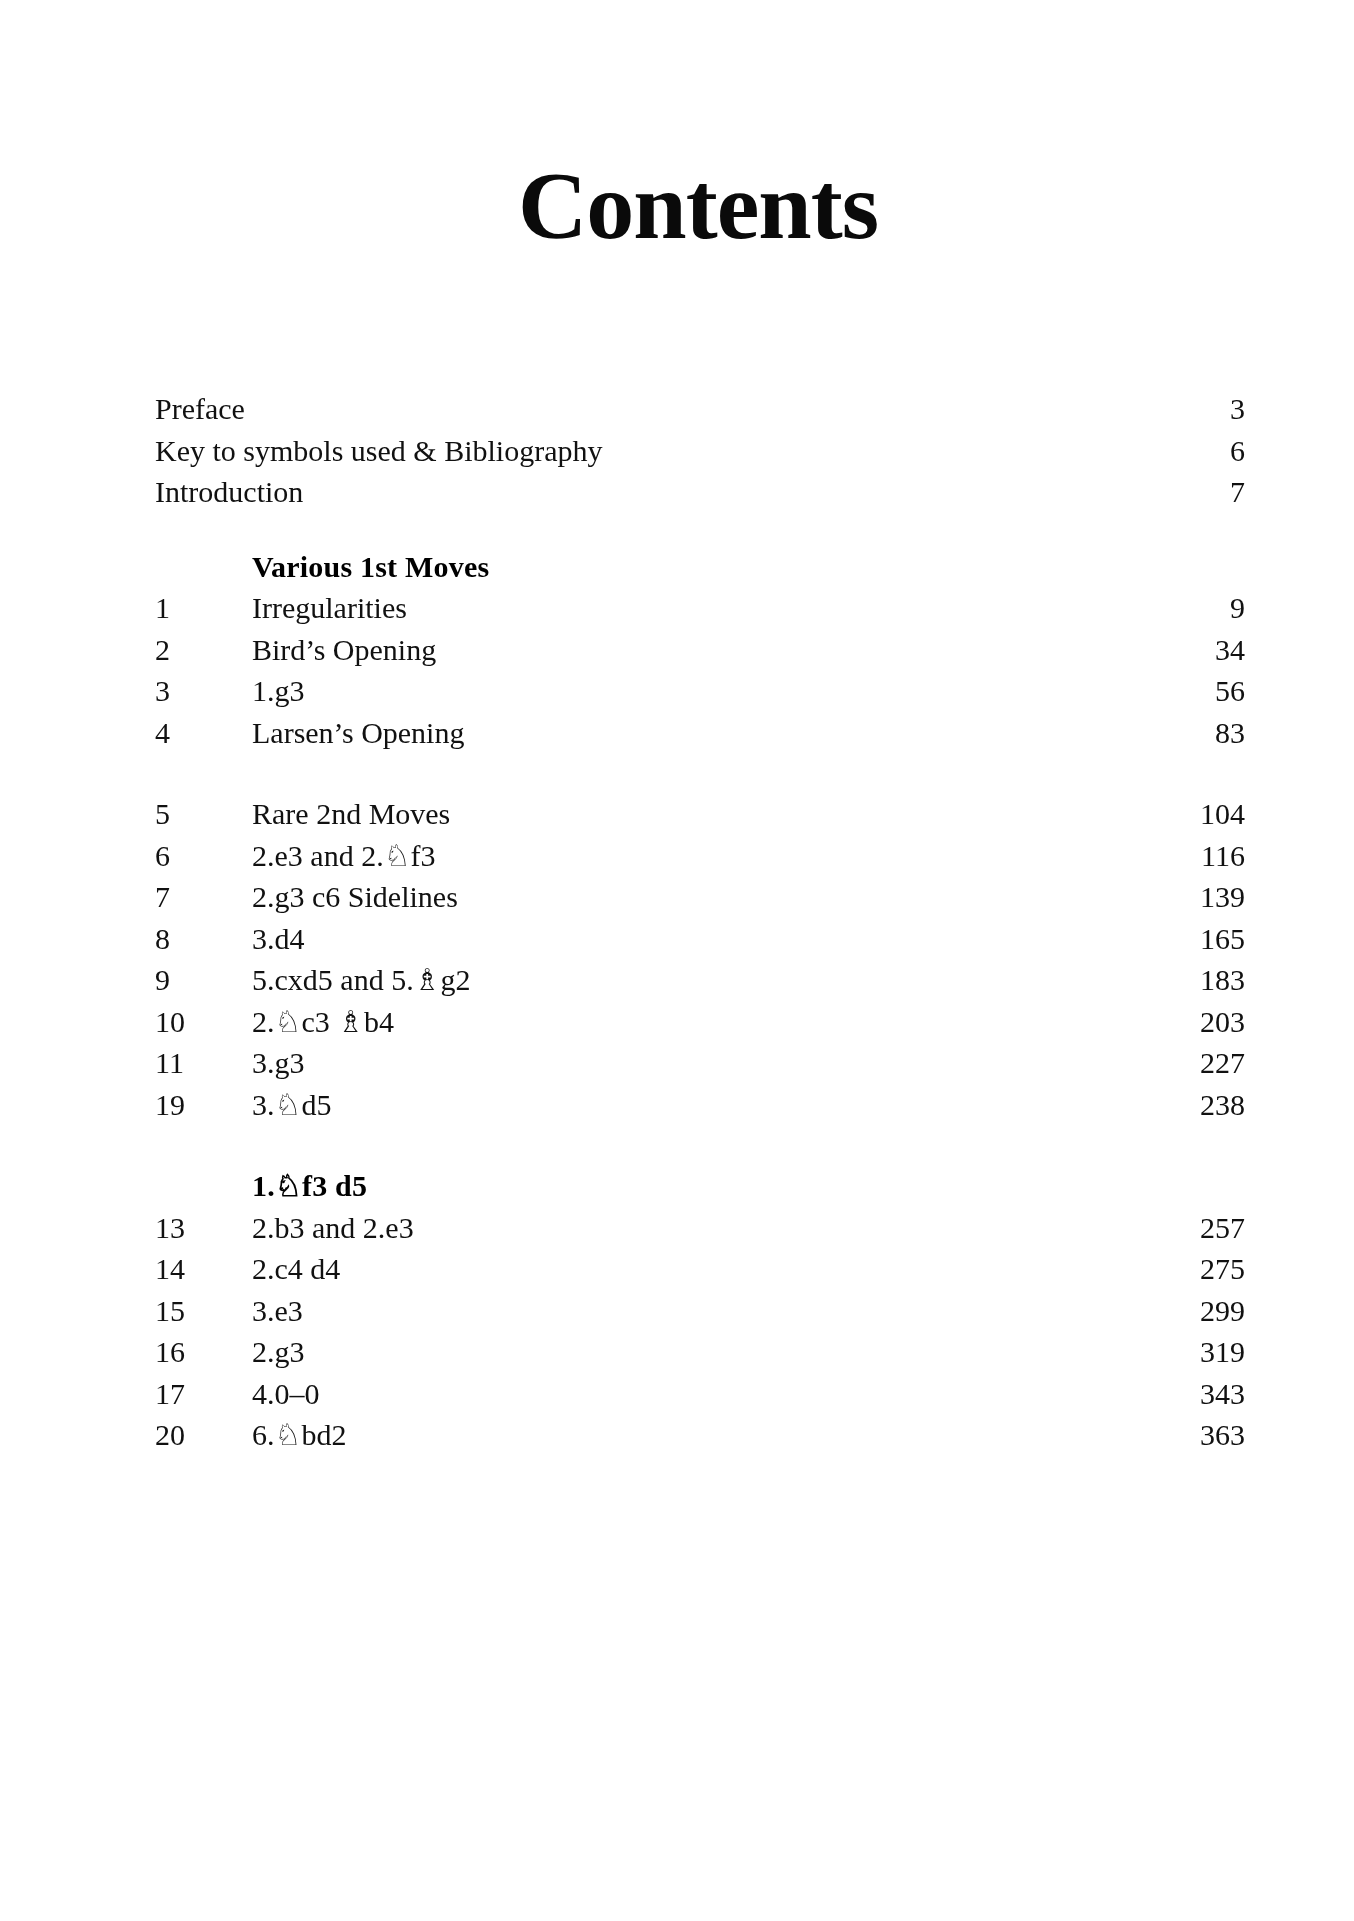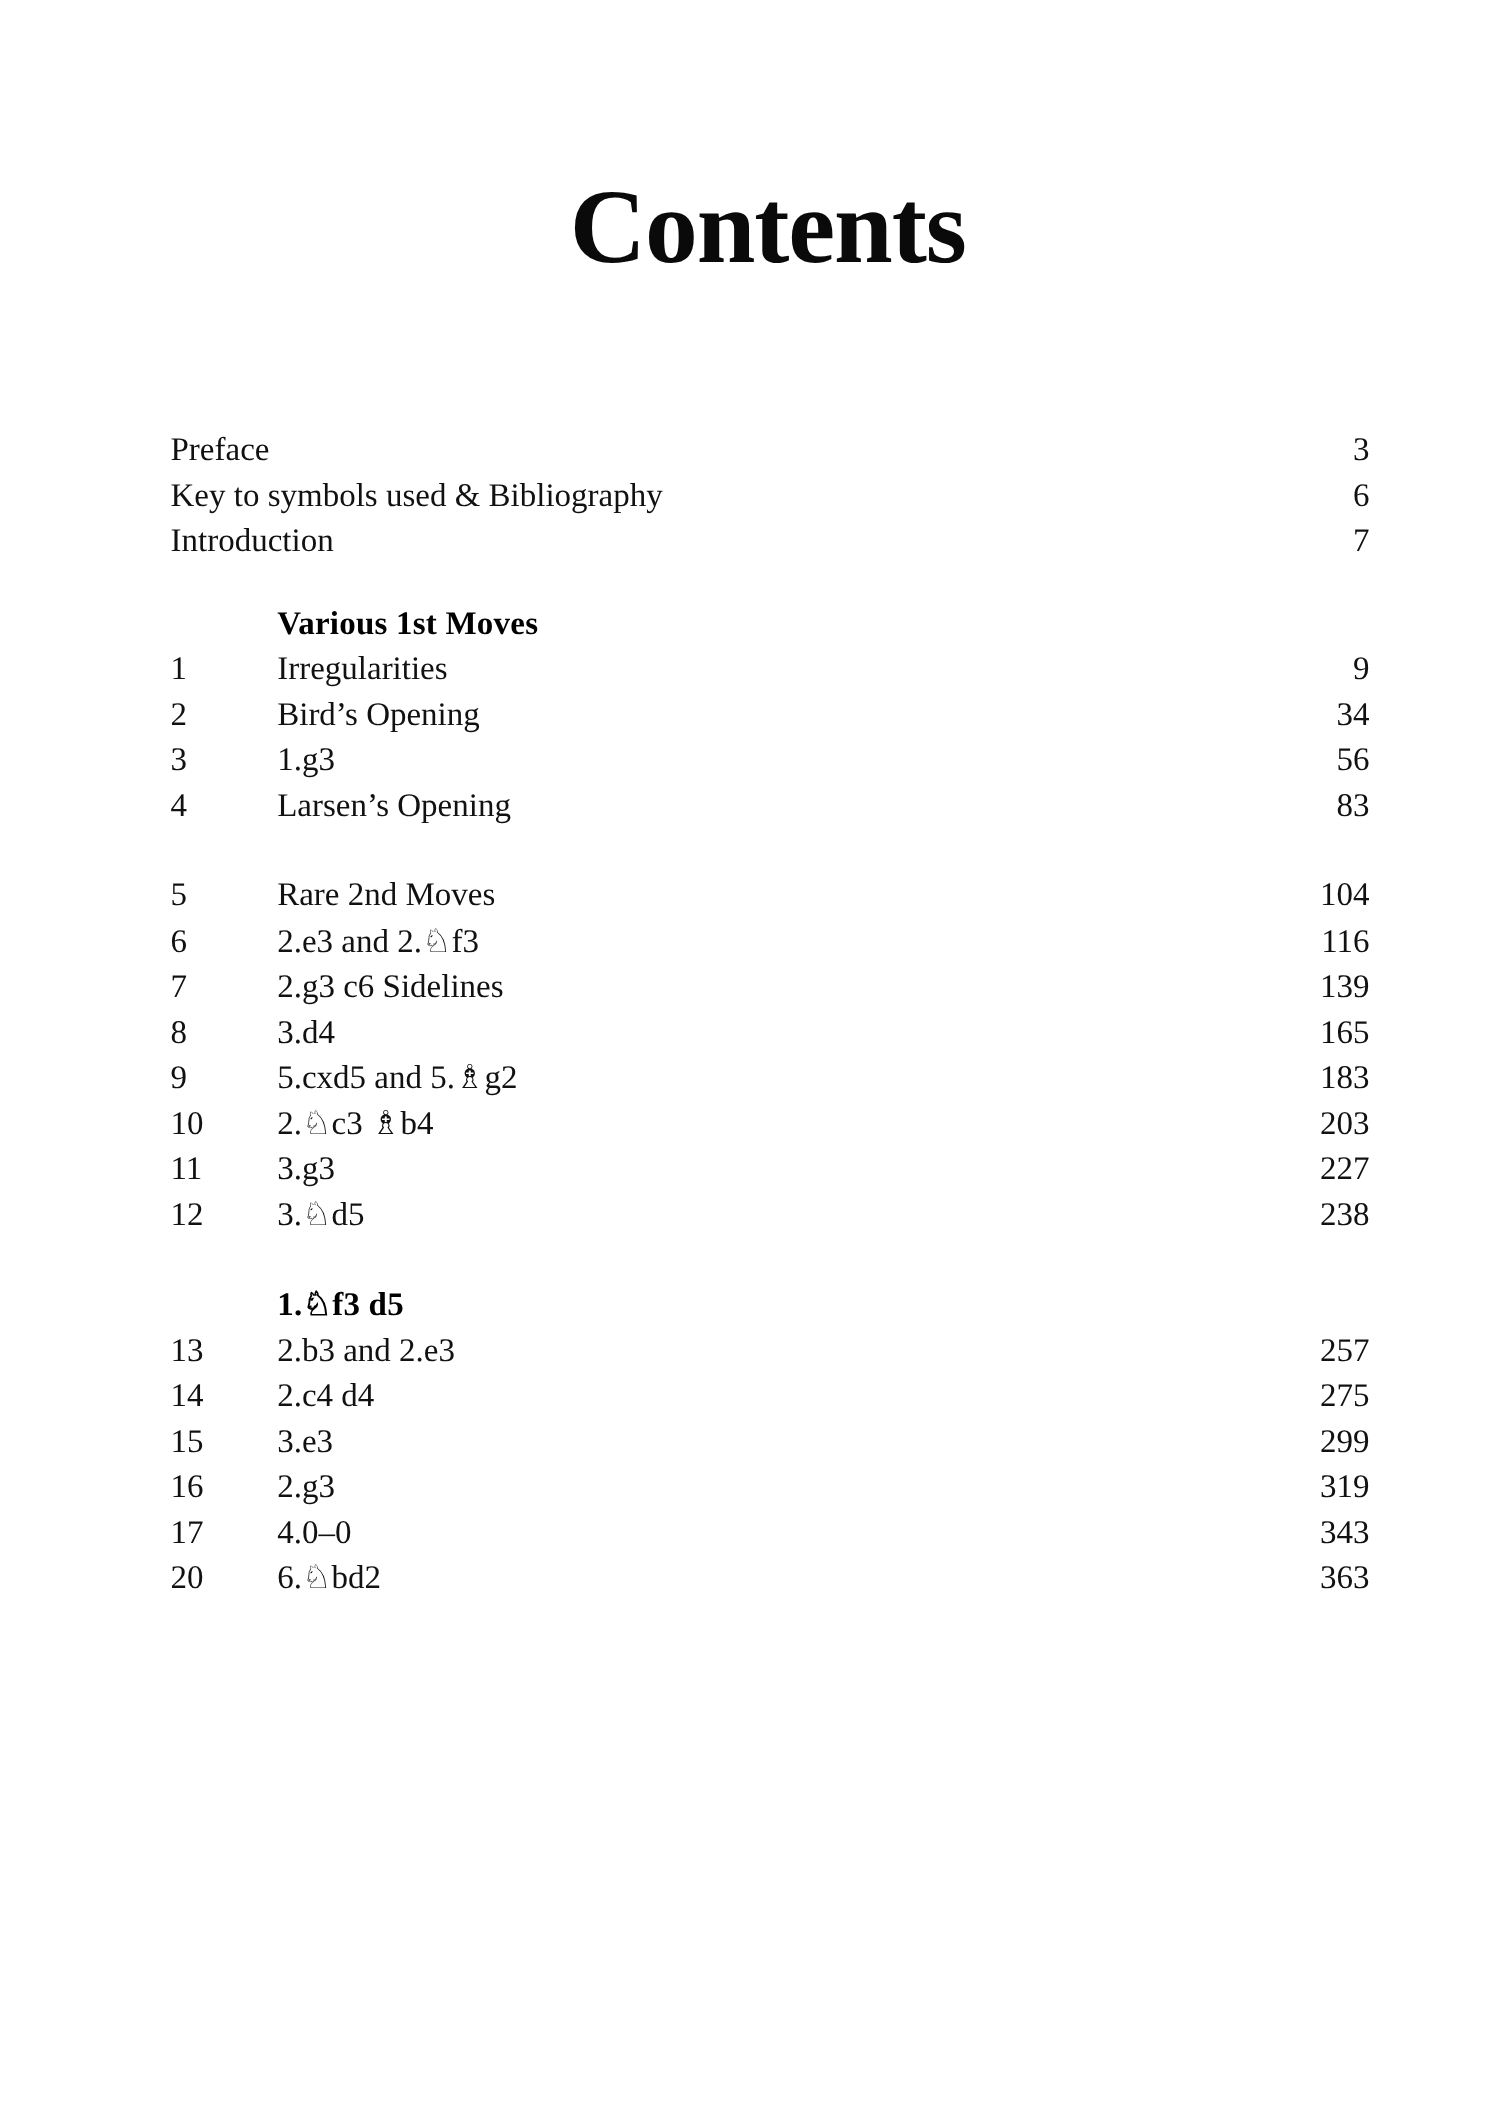--- a/index.html
+++ b/index.html
@@ -165,21 +165,21 @@
       <span class="num">10</span>
       <span class="label">2.♘c3 ♗b4</span>
       <span class="page-no">203</span>
     </div>
     <div class="row">
       <span class="num">11</span>
       <span class="label">3.g3</span>
       <span class="page-no">227</span>
     </div>
     <div class="row">
-      <span class="num">12</span>
+      <span class="num">19</span>
       <span class="label">3.♘d5</span>
       <span class="page-no">238</span>
     </div>
 
     <div class="gap-between-groups"></div>
 
     <div class="section-head">
       <span class="num"></span>
       <span class="label">1.♘f3 d5</span>
     </div>

